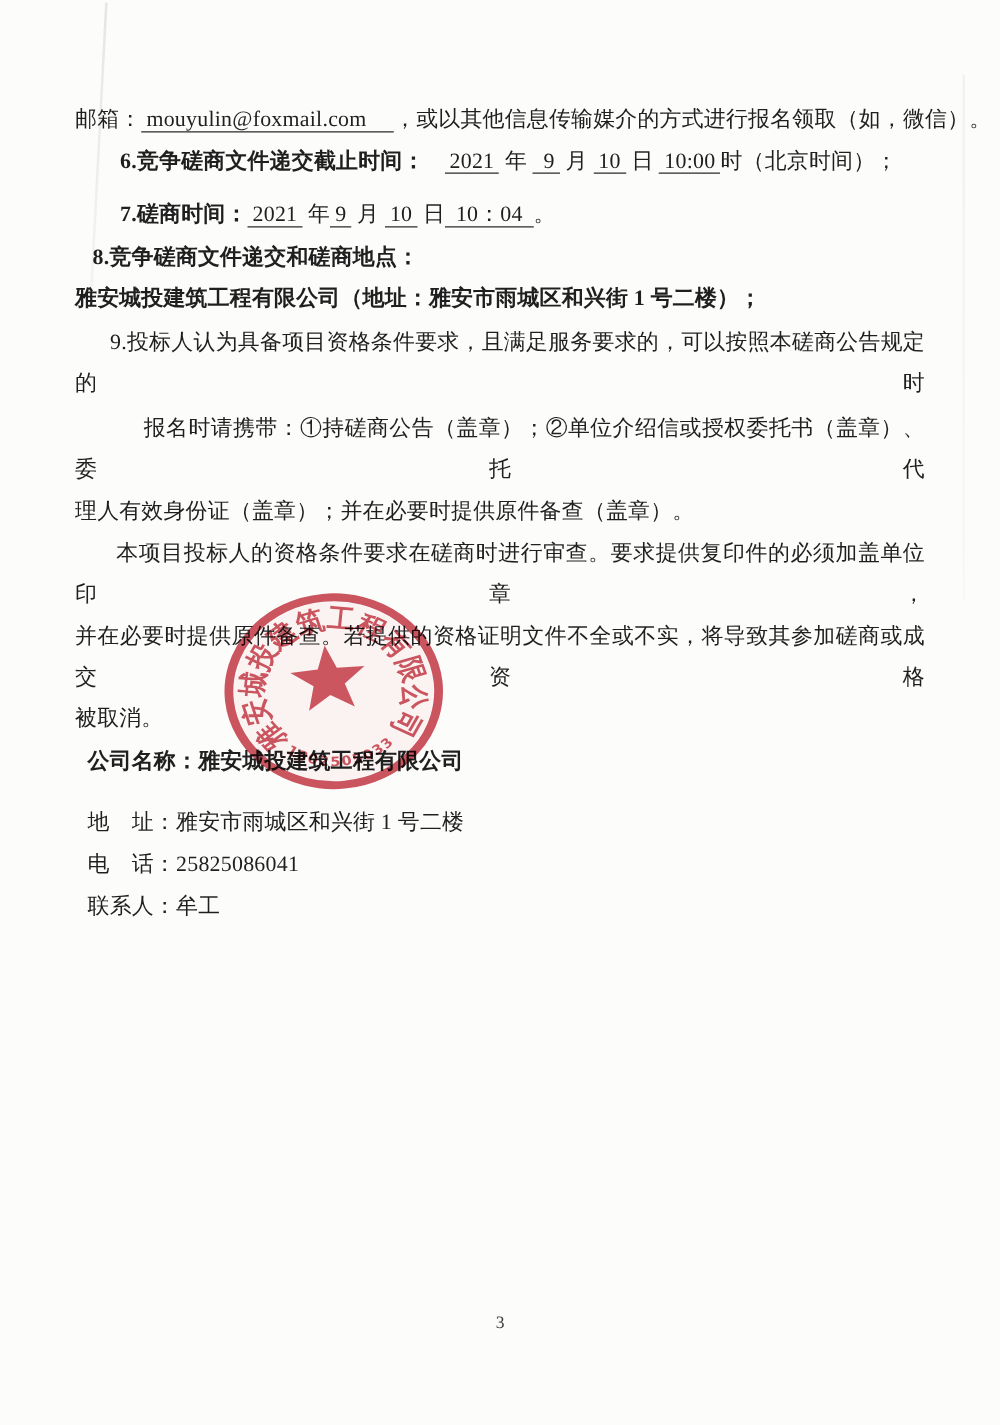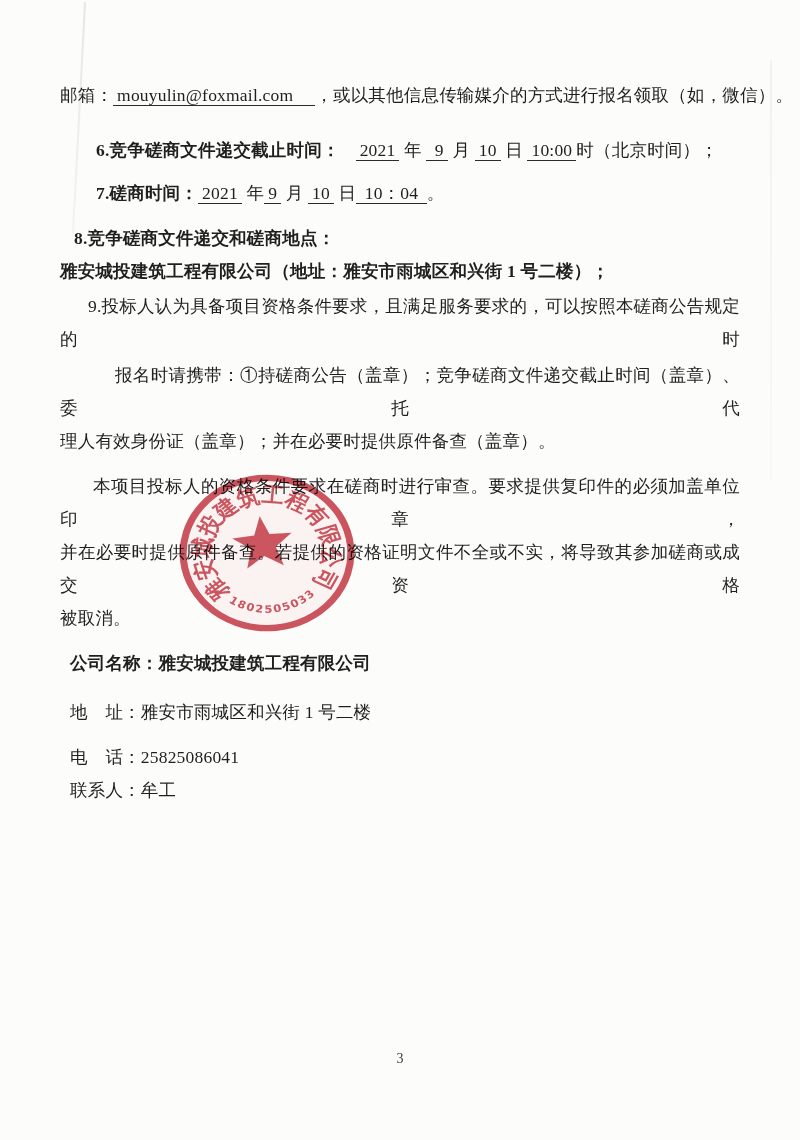--- a/index.html
+++ b/index.html
@@ -31,23 +31,23 @@
     color:#1f1f1f; letter-spacing:0.2px;
   }
   .pre { white-space:pre; }
   .jfull { text-align:justify; text-align-last:justify; }
   .bold { font-weight:bold; }
   .blabel { font-weight:bold; }
   .u { border-bottom:1.5px solid #2a2a2a; padding:0 4px; }
   .u-gap { margin-left:16px; }
   .u-wide { padding-right:22px; }
   
-  .mt79{margin-top:79px}.mt22{margin-top:22px}.mt10{margin-top:10px}
+  .mt79{margin-top:79px}.mt22{}.mt10{margin-top:10px}
   .mt5{margin-top:2px}.mt4{margin-top:16px}.mt3{margin-top:3px}
-  .mt1{margin-top:12px}.mt0{margin-top:0}
+  .mt1{margin-top:1px}.mt0{margin-top:0}
   
   .i36{text-indent:36px}.i33{text-indent:33px}.i28{text-indent:28px}
   .i14{text-indent:14px}.i10{text-indent:10px}.i55{text-indent:55px}
   
   .seal {
     position:absolute; left:171px; top:467px;
     width:192px; height:172px;
     mix-blend-mode:multiply; opacity:.92;
     pointer-events:none;
   }
@@ -82,21 +82,21 @@
     <p class="line pre i36 mt22"><span class="blabel">6.竞争磋商文件递交截止时间：</span><span class="u u-gap">2021</span><span> 年 </span><span class="u"> 9</span><span> 月 </span><span class="u">10</span><span> 日 </span><span class="u">10:00</span><span>时（北京时间）；</span></p>
 
     <p class="line pre i36 mt10"><span class="blabel">7.磋商时间：</span><span class="u">2021</span><span> 年</span><span class="u">9</span><span> 月 </span><span class="u">10</span><span> 日</span><span class="u"> 10：04 </span><span>。</span></p>
 
     <p class="line bold i14 mt1">8.竞争磋商文件递交和磋商地点：</p>
 
     <p class="line bold mt0">雅安城投建筑工程有限公司（地址：雅安市雨城区和兴街 1 号二楼）；</p>
 
     <p class="line jfull i28 mt5">9.投标人认为具备项目资格条件要求，且满足服务要求的，可以按照本磋商公告规定的时</p>
 
-    <p class="line jfull i55 mt3">报名时请携带：①持磋商公告（盖章）；竞争磋商文件递交截止时间（盖章）、委托代</p>
+    <p class="line jfull i55 mt3">报名时请携带：①持磋商公告（盖章）；②单位介绍信或授权委托书（盖章）、委托代</p>
     <p class="line mt0">理人有效身份证（盖章）；并在必要时提供原件备查（盖章）。</p>
 
     <p class="line jfull i33 mt1">本项目投标人的资格条件要求在磋商时进行审查。要求提供复印件的必须加盖单位印章，</p>
     <p class="line jfull mt0">并在必要时提供原件备查。若提供的资格证明文件不全或不实，将导致其参加磋商或成交资格</p>
     <p class="line mt0">被取消。</p>
 
 
     <p class="line bold i10 mt1"><span>公司名称：</span><span>雅安城投建筑工程有限公司</span></p>
 
     <p class="line i10 mt4"><span>地　址：</span><span>雅安市雨城区和兴街 1 号二楼</span></p>

